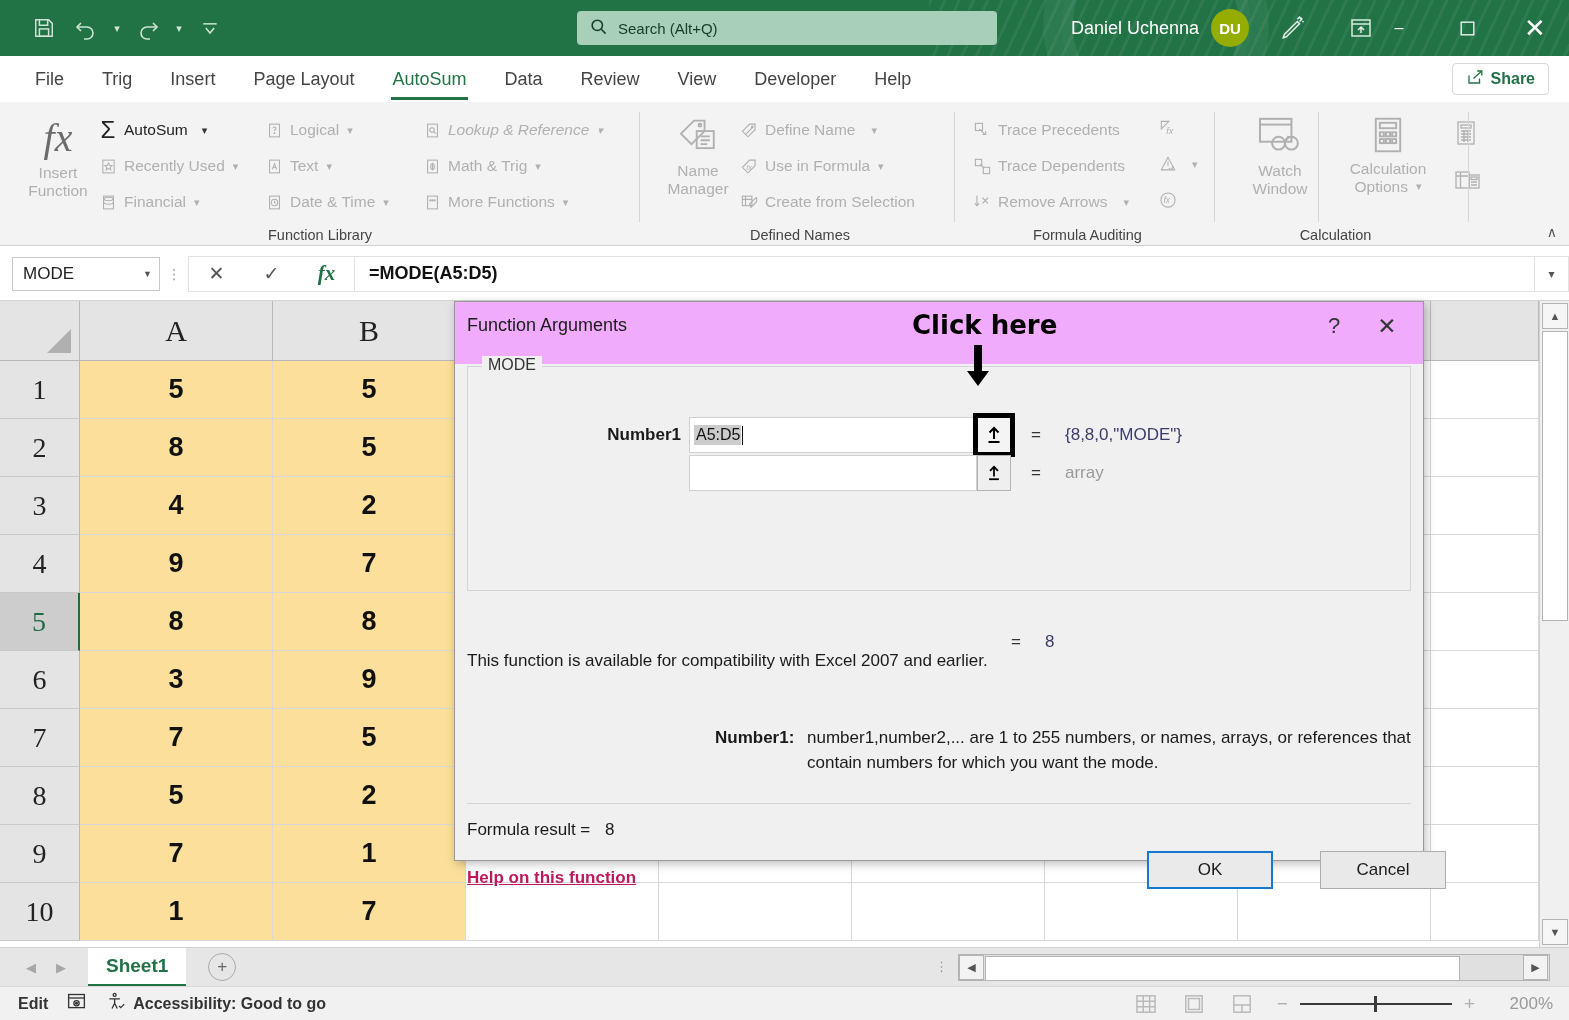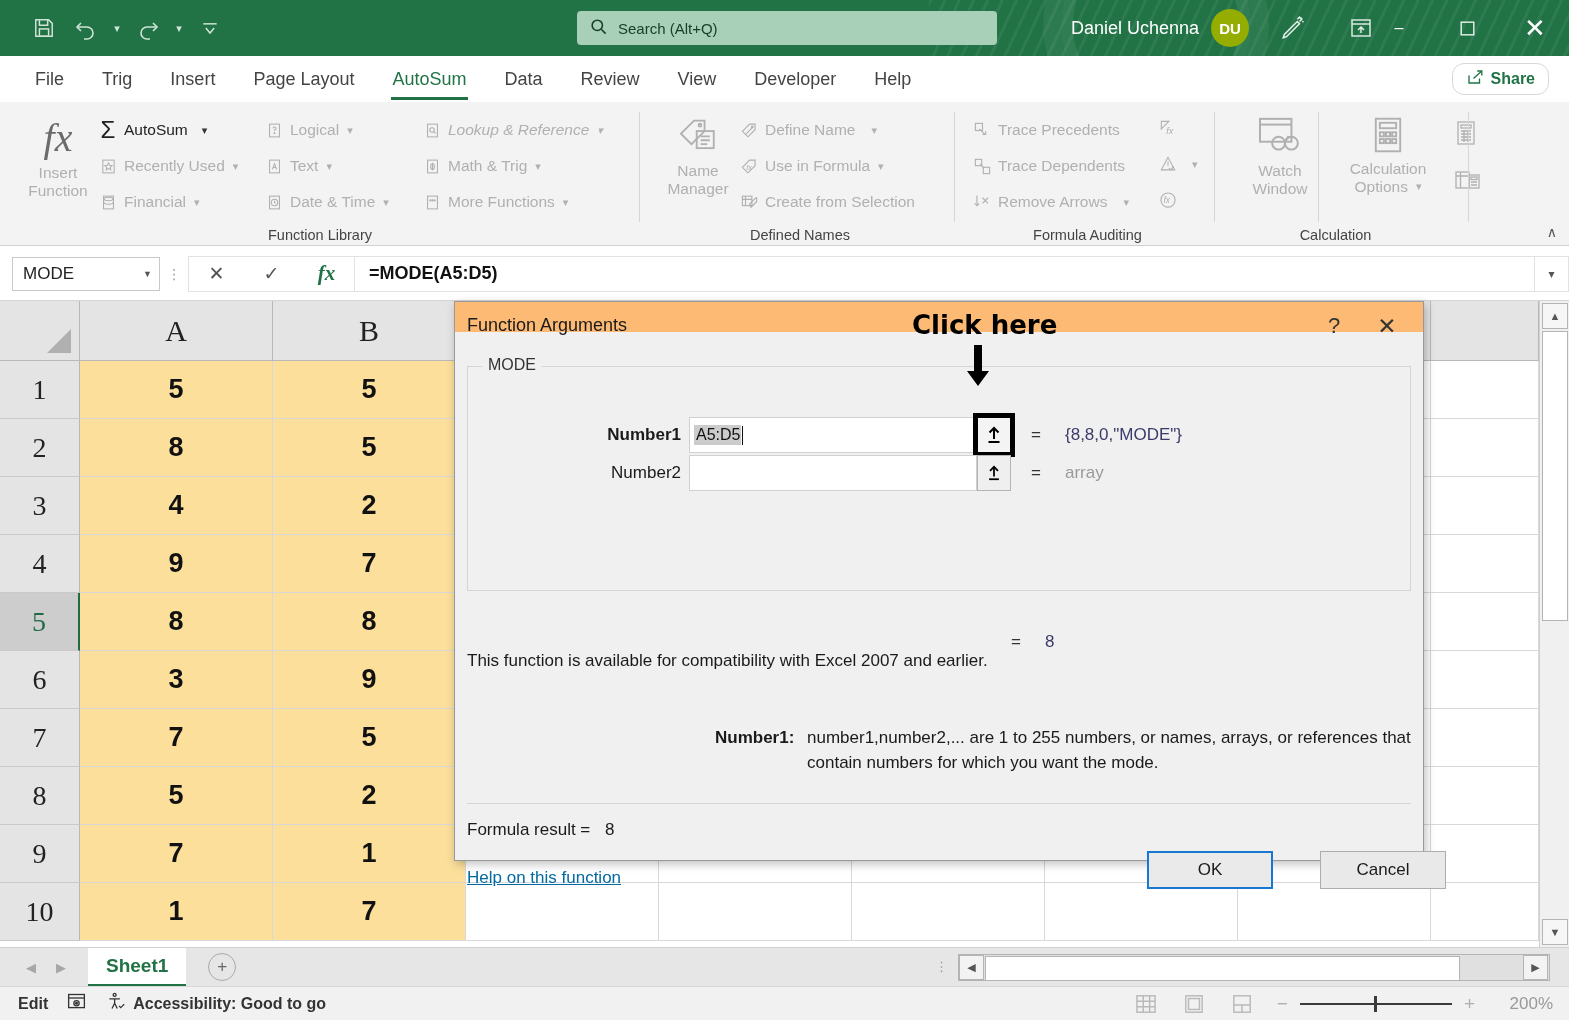--- a/index.html
+++ b/index.html
@@ -82,21 +82,21 @@
   .rtab {
     height: 46px; padding: 0 19px; display: flex; align-items: center;
     font-size: 18px; color: #444444; position: relative;
   }
   .rtab.active { color: #217346; }
   .rtab.active::after {
     content:""; position: absolute; left: 18px; right: 18px; bottom: 2px; height: 3px; background: #217346;
   }
   .share-btn {
     position: absolute; right: 20px; top: 7px;
-    height: 32px; padding: 0 13px; border: 1px solid #d8d8d8; border-radius: 12px;
+    height: 32px; padding: 0 13px; border: 1px solid #d8d8d8; border-radius: 4px;
     background: #ffffff; color: #217346; font-size: 16px; font-weight: bold;
     display: flex; align-items: center; gap: 7px;
   }
 
   
   .ribbon {
     position: absolute; left: 0; top: 102px; width: 1569px; height: 144px;
     background: #f3f3f3; border-bottom: 1px solid #d0d0d0;
   }
   .rgroup { position: absolute; top: 0; height: 144px; }
@@ -202,21 +202,21 @@
   .zs-knob { position:absolute; left: 74px; top: -7px; width: 3px; height: 16px; background:#3a3a3a;}
   .zoom-pct { font-size: 17px; color: #999; min-width: 56px; text-align:right;}
 
   
   .dialog {
     position: absolute; left: 454px; top: 301px; width: 970px; height: 560px;
     background: #f0f0f0; border: 1px solid #999999;
     box-shadow: 2px 3px 9px rgba(0,0,0,.25);
     z-index: 50;
   }
-  .dlg-title { position:absolute; left:0; top:0; width:100%; height: 30px; background:#fdba74; }
+  .dlg-title { position:absolute; left:0; top:0; width:100%; height: 62px; background:#f0abfc; }
   .dlg-title-text { position:absolute; left: 12px; top: 13px; font-size: 18px; color:#1a1a1a; }
   .dlg-help { position:absolute; right: 72px; top: 9px; width: 34px; height:30px; display:flex;align-items:center;justify-content:center; font-size: 22px; color:#333;}
   .dlg-close { position:absolute; right: 18px; top: 9px; width: 36px; height:30px; display:flex;align-items:center;justify-content:center; font-size: 23px; color:#333;}
   .dlg-body { position:absolute; left:0; top:46px; width:100%; bottom:0; }
   .fieldset {
     position:absolute; left: 12px; top: 18px; width: 944px; height: 225px;
     border: 1px solid #d4d4d4;
   }
   .fieldset-legend {
     position:absolute; left: 14px; top: -11px; background:#f0f0f0; padding: 0 6px;
@@ -241,21 +241,21 @@
   .arg-result { position:absolute; left: 597px; font-size: 17px; color: #3a3a6b; line-height: 36px;}
   .arg-result.gray { color: #9a9a9a; }
 
   .total-eq { position:absolute; left: 556px; top: 284px; font-size: 17px; color:#333;}
   .total-val { position:absolute; left: 590px; top: 284px; font-size: 17px; color:#3a3a6b;}
   .desc { position:absolute; left: 12px; font-size: 17px; color:#1a1a1a; }
   .arg-help-label { position:absolute; left: 260px; top: 380px; font-size:17px; font-weight:bold; color:#1a1a1a;}
   .arg-help-text { position:absolute; left: 352px; top: 378px; width: 605px; font-size: 17px; color:#1a1a1a; line-height: 1.45;}
   .dlg-hr { position:absolute; left: 12px; top: 455px; width: 944px; height:1px; background:#d4d4d4;}
   .formula-result { position:absolute; left: 12px; top: 472px; font-size: 17px; color:#1a1a1a;}
-  .help-link { position:absolute; left: 12px; top: 520px; font-size: 17px; color:#0369a1; text-decoration: underline;}
+  .help-link { position:absolute; left: 12px; top: 520px; font-size: 17px; color:#be185d; text-decoration: underline; font-weight: bold;}
   .dlg-btn {
     position:absolute; top: 503px; width: 126px; height: 38px;
     display:flex; align-items:center; justify-content:center;
     font-size: 17px; color:#1a1a1a; background:#e9e9e9; border:1px solid #adadad;
   }
   .dlg-btn.primary { left: 692px; background:#eaeaea; border: 2px solid #1877d1; }
   .dlg-btn.secondary { left: 865px; }
 
   
   .annot {
@@ -887,21 +887,20 @@
               <path d="M9 14V3"></path>
                 <path d="M4.5 7.5 9 3l4.5 4.5"></path>
                 <path d="M3.5 17h11"></path>
             </svg>
           </div>
           <div class="eq">=</div>
           <div class="arg-result">{8,8,0,"MODE"}</div>
         </div>
 
         <div class="arg-row" style="top:88px;">
-          <div class="arg-label">Number2</div>
           <div class="arg-input" placeholder="">
             <span class="arg-val" style="background:none"></span>
           </div>
           <div class="collapse-btn">
             <svg width="16" height="18" viewBox="0 0 18 20" fill="none" stroke="#000" stroke-width="2">
               <path d="M9 14V3"></path>
                 <path d="M4.5 7.5 9 3l4.5 4.5"></path>
                 <path d="M3.5 17h11"></path>
             </svg>
           </div>

